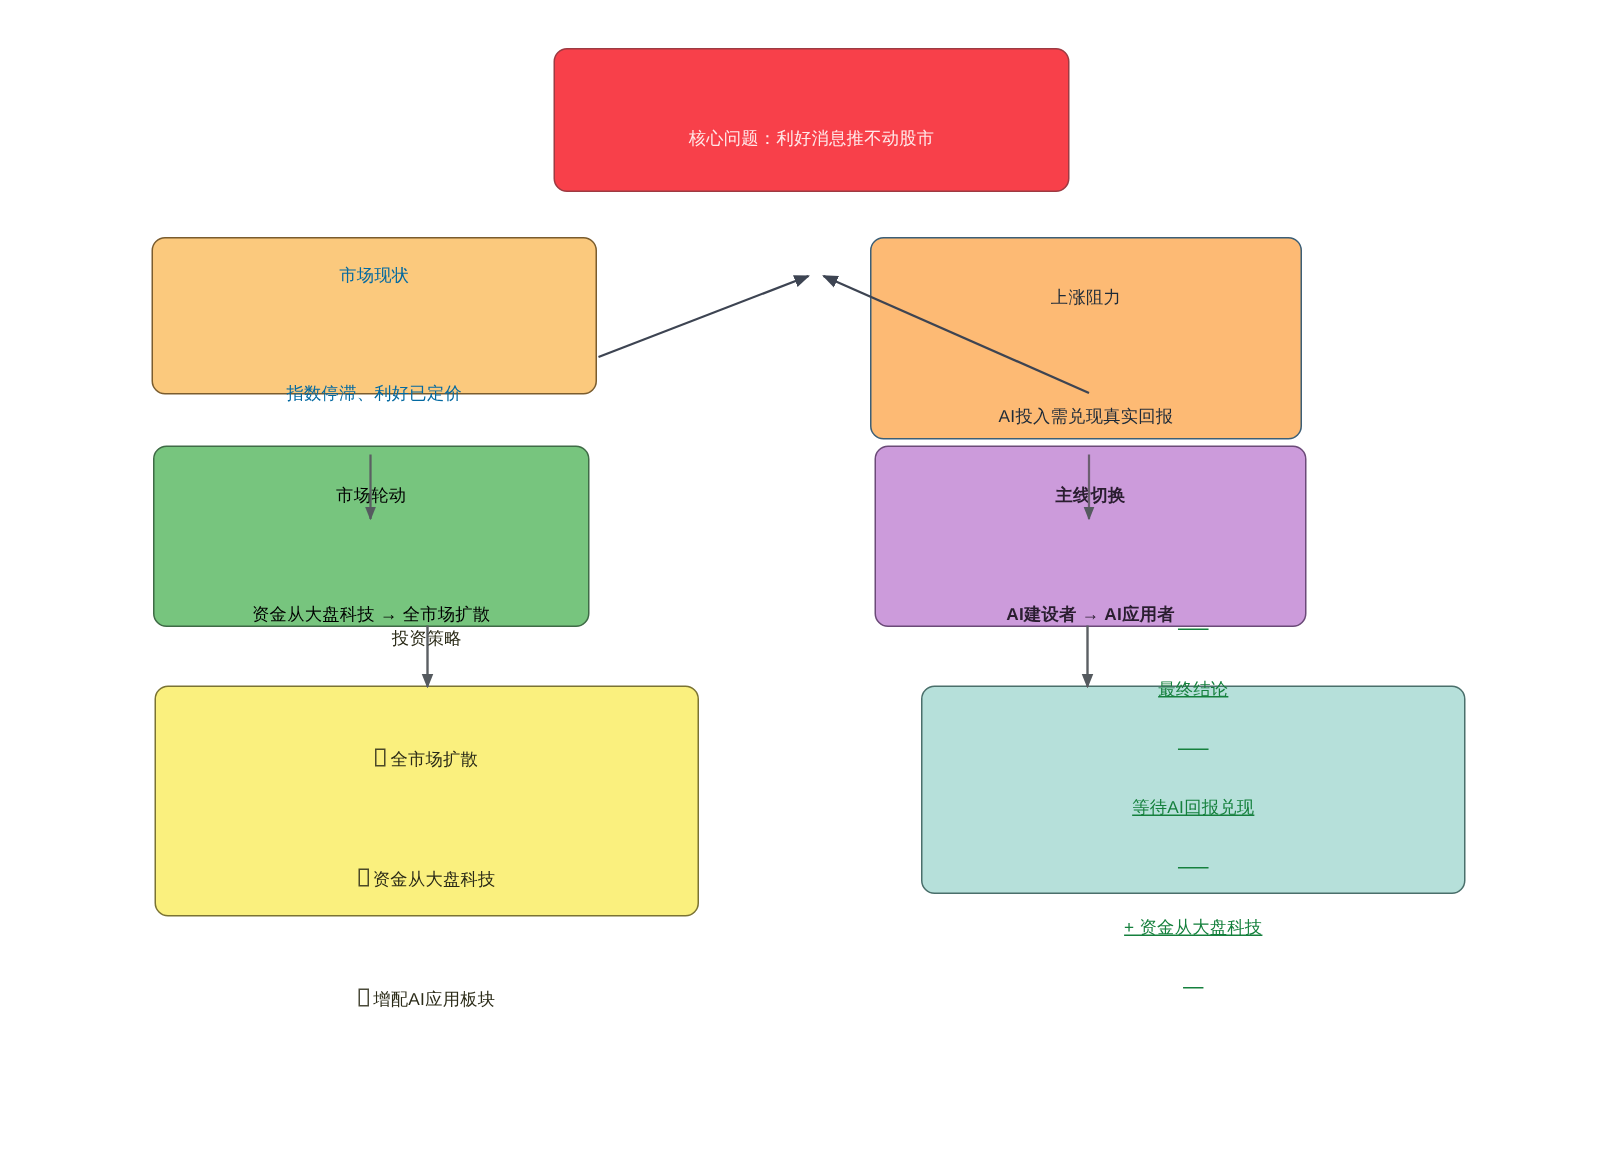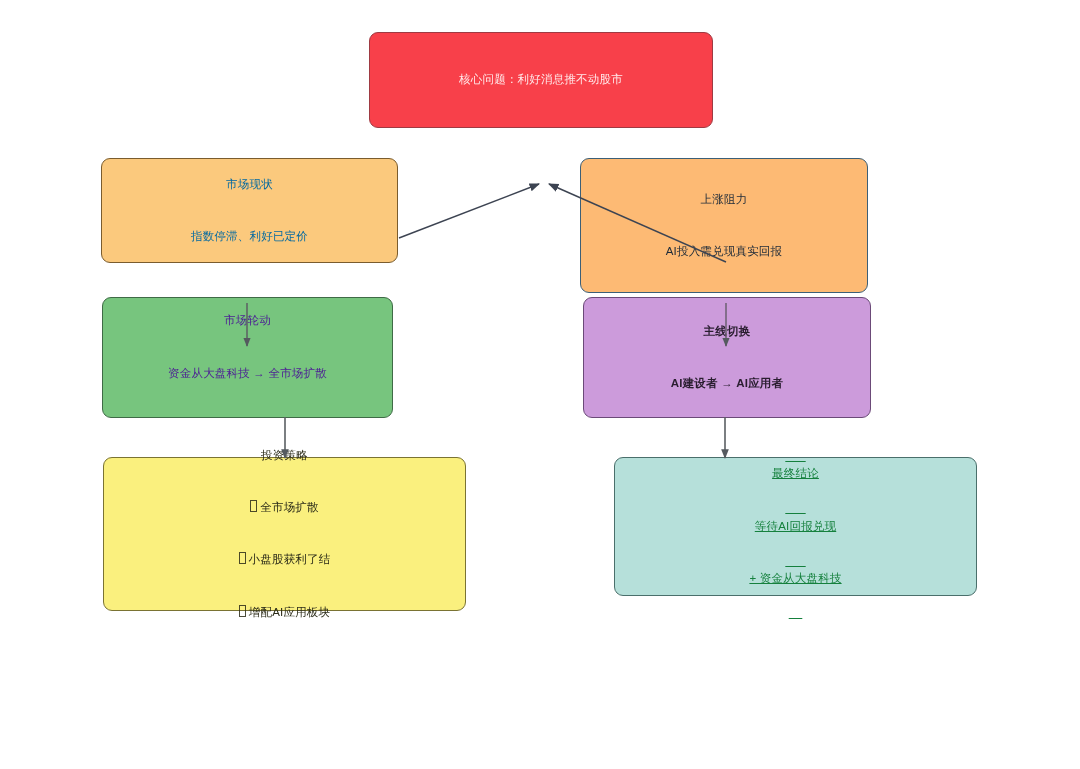--- a/index.html
+++ b/index.html
@@ -38,37 +38,38 @@
 
   .node .lines {
     line-height: 1.52;
     font-size: 11.5px;
     letter-spacing: 0.2px;
     white-space: pre-wrap;
   }
 
   .node .lines div {
     white-space: nowrap;
+    margin-top: 27px;
   }
 
   .edges {
     position: absolute;
     left: 0;
     top: 0;
     width: 1080px;
     height: 769px;
     z-index: 3;
     pointer-events: none;
   }
 
   
   #node-core     { left: 369px;  top: 32px;  width: 344px; height: 96px;  background: #F8404A; border-color: #9e3a42; color: #ffe9ea; }
   #node-market   { left: 101px;  top: 158px; width: 297px; height: 105px; background: #FBC97D; border-color: #7a5c2e; color: #0369a1; }
   #node-resist   { left: 580px;  top: 158px; width: 288px; height: 135px; background: #fdba74; border-color: #3c5f77; color: #1d2a38; }
-  #node-rotation { left: 102px;  top: 297px; width: 291px; height: 121px; background: #77C57E; border-color: #3f6b46; color: #4c1d95; align-items: flex-end; }
+  #node-rotation { left: 102px;  top: 297px; width: 291px; height: 121px; background: #77C57E; border-color: #3f6b46; color: #000000; }
   #node-theme    { left: 583px;  top: 297px; width: 288px; height: 121px; background: #CC9BDB; border-color: #6b4a78; color: #2a1e30; font-weight: bold; }
   #node-strategy { left: 103px;  top: 457px; width: 363px; height: 154px; background: #FAF07E; border-color: #7a7333; color: #2b2b18; }
   #node-conclu   { left: 614px;  top: 457px; width: 363px; height: 139px; background: #B6E0DA; border-color: #4a6f6b; color: #15803d; text-decoration: underline; }
 
   .bullet-line {
     display: flex;
     align-items: baseline;
     justify-content: center;
     gap: 3px;
   }
@@ -146,21 +147,21 @@
 
   <div class="node" id="node-strategy">
     <div class="lines">
       <div>投资策略</div>
       <div class="bullet-line">
         <span class="tofu"></span>
         <span>全市场扩散</span>
       </div>
       <div class="bullet-line">
         <span class="tofu"></span>
-        <span>小盘股获利了结</span>
+        <span>资金从大盘科技</span>
       </div>
       <div class="bullet-line">
         <span class="tofu"></span>
         <span>增配AI应用板块</span>
       </div>
     </div>
   </div>
 
   <div class="node" id="node-conclu">
     <div class="lines">

